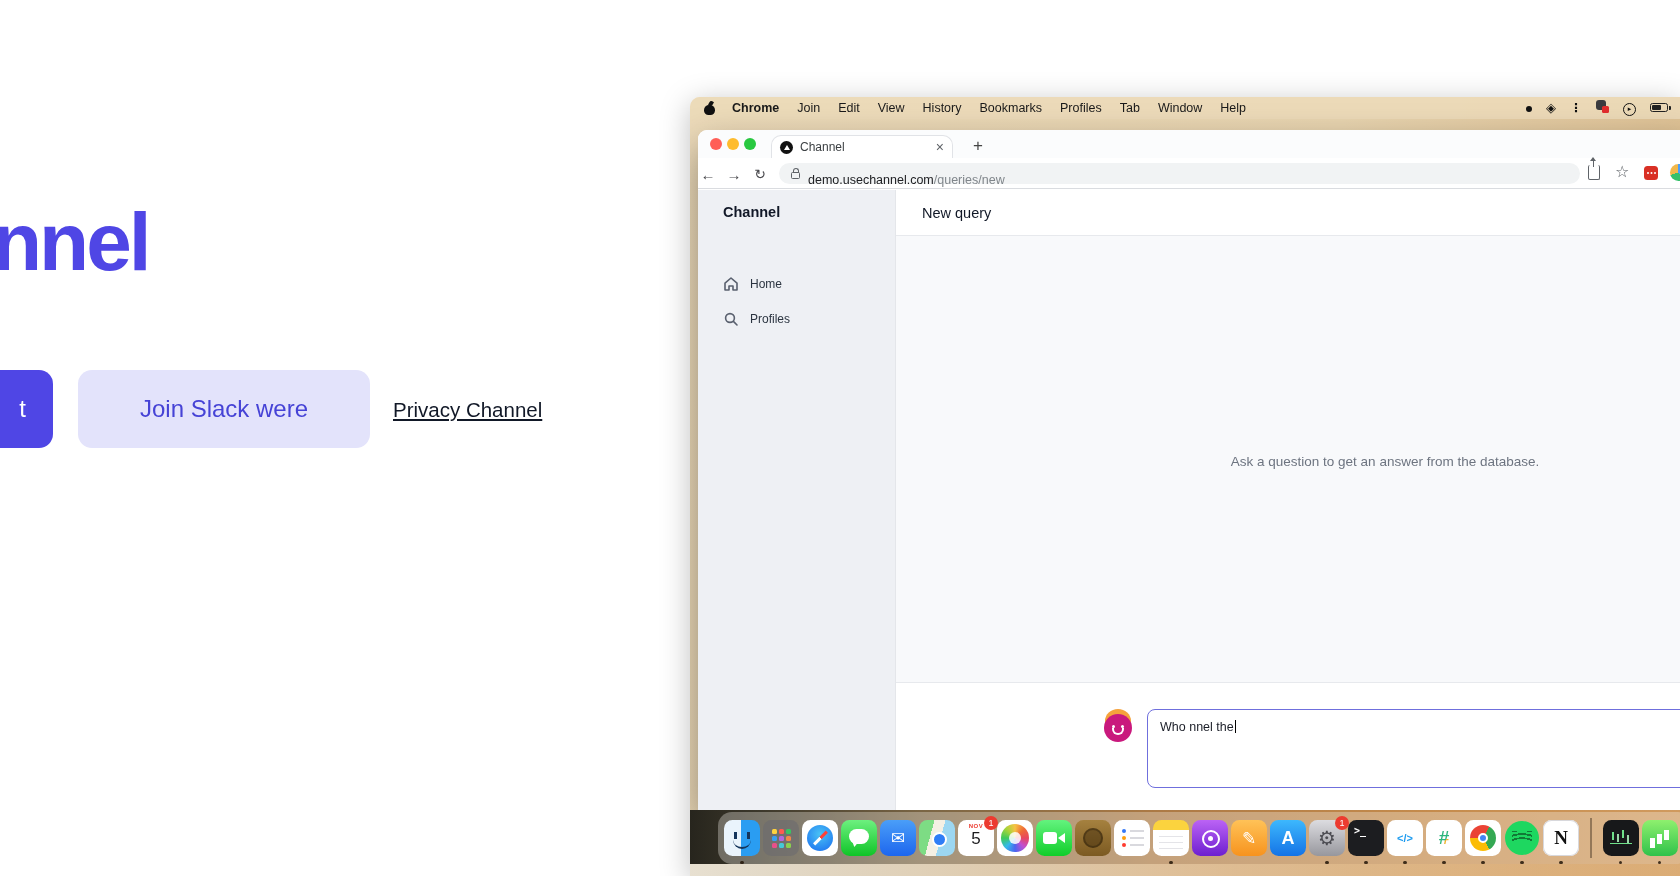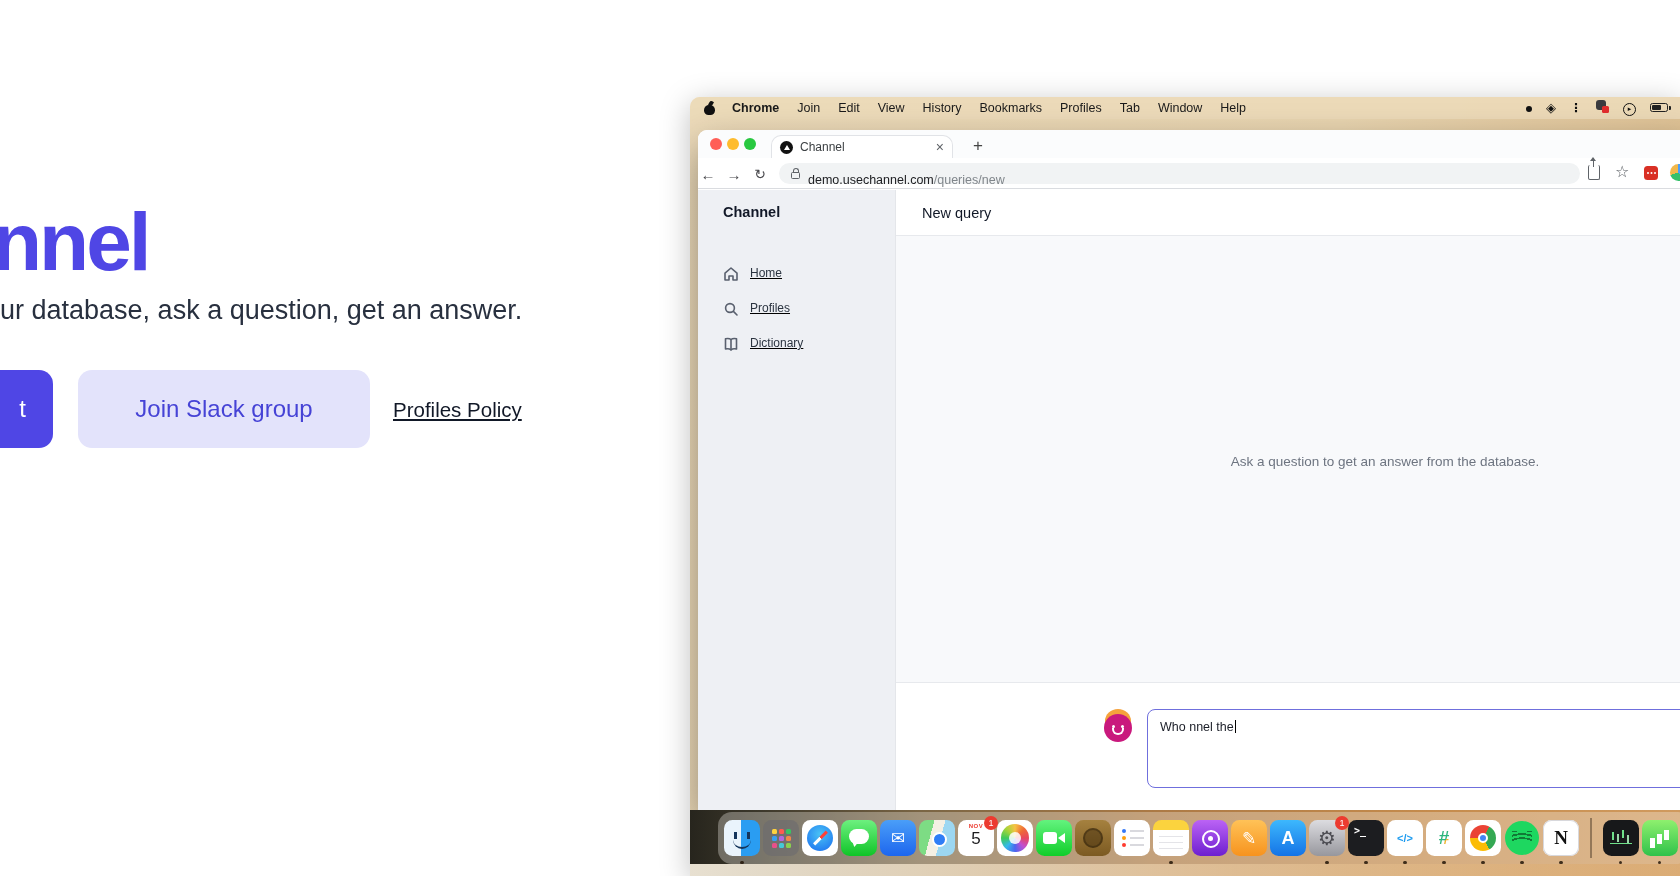--- a/index.html
+++ b/index.html
@@ -65,21 +65,21 @@
   .share-ico:after{content:"";position:absolute;left:1.2px;top:-8px;border-left:3.2px solid transparent;border-right:3.2px solid transparent;border-bottom:4px solid #5f6368;}
   .star-ico{position:absolute;left:917px;top:4px;font-size:16px;color:#5f6368;cursor:pointer;}
   .ext-ico{position:absolute;left:946px;top:8px;width:14px;height:14px;background:#d93025;border-radius:3.5px;cursor:pointer;}
   .ext-ico:before{content:"";position:absolute;left:2.5px;top:6px;width:2px;height:2px;background:#fff;border-radius:50%;box-shadow:3.5px 0 0 #fff,7px 0 0 #fff;}
   .profile-ico{position:absolute;left:972px;top:6px;width:17px;height:17px;border-radius:50%;background:conic-gradient(#4b9ef9 0 40%,#35c06b 40% 70%,#f2b84b 70%);cursor:pointer;}
 
   
   .appbody{position:absolute;left:0;top:60px;right:0;bottom:0;display:flex;}
   .sidebar{width:198px;background:#eef0f4;border-right:1px solid #e4e6ea;padding:14px 0 0 25px;flex:0 0 auto;}
   .sb-title{font-size:14.5px;font-weight:700;color:#111827;margin-bottom:46px;}
-  .sb-item{display:flex;height:35px;cursor:pointer;text-decoration:underline;}
+  .sb-item{display:flex;align-items:center;height:35px;cursor:pointer;}
   .sb-item svg{width:16px;height:16px;margin-right:11px;flex:0 0 auto;}
   .sb-label{font-size:12px;color:#2b3440;}
   .main{flex:1;display:flex;flex-direction:column;position:relative;}
   .main-header{height:46px;background:#fff;border-bottom:1px solid #e7e9ed;display:flex;align-items:center;padding-left:26px;font-size:14.5px;font-weight:500;color:#111827;}
   .canvas{flex:1;background:#f8f9fb;position:relative;}
   .empty-state{position:absolute;left:489px;top:218px;transform:translateX(-50%);font-size:13.5px;color:#6d7480;white-space:nowrap;}
   .composer{height:128px;background:#fff;border-top:1px solid #e7e9ed;position:relative;}
   .avatar{position:absolute;left:205px;top:26px;width:34px;height:34px;cursor:default;}
   .avatar .hat{position:absolute;left:4px;top:0;width:26px;height:24px;border-radius:50% 50% 40% 40%;background:#f5a23c;}
   .avatar .face{position:absolute;left:3px;top:5px;width:28px;height:28px;border-radius:50%;background:#c9197d;}
@@ -161,24 +161,23 @@
 
   svg.sbi{stroke:#59606e;fill:none;stroke-width:1.6;stroke-linecap:round;stroke-linejoin:round;}
 </style>
 </head>
 <body>
 
 <div class="stage">
 
   <section class="landing">
     <h1 class="headline">nnel</h1>
-    <p class="subtitle">ur database, ask a question, get an answer.</p>
     <button class="cta-partial">t</button>
-    <button class="slack-btn">Join Slack group</button>
-    <a class="privacy">Profiles Policy</a>
+    <button class="slack-btn">Join Slack were</button>
+    <a class="privacy">Privacy Channel</a>
   </section>
 
   <div class="mac">
 
     <div class="menubar">
       <span class="apple">
           <span class="body"></span>
           <span class="leaf"></span>
         </span>
       <span class="menu-app">Chrome</span>
@@ -246,29 +245,20 @@
               </div>
               <div class="sb-item">
                 <span style="display: inline-flex;">
                   <svg class="sbi" viewBox="0 0 16 16">
                     <circle cx="7" cy="7" r="4.4"></circle>
                     <path d="M10.4 10.4 14 14"></path>
                   </svg>
                 </span>
                 <span class="sb-label">Profiles</span>
               </div>
-              <div class="sb-item">
-                <span style="display: inline-flex;">
-                  <svg class="sbi" viewBox="0 0 16 16">
-                    <path d="M8 3.5C6.8 2.5 4.6 2.3 2.5 2.7V13c2.1-.4 4.3-.2 5.5.8 1.2-1 3.4-1.2 5.5-.8V2.7C11.4 2.3 9.2 2.5 8 3.5z"></path>
-                    <path d="M8 3.5V13.8"></path>
-                  </svg>
-                </span>
-                <span class="sb-label">Dictionary</span>
-              </div>
             </nav>
         </aside>
         <div class="main">
           <div class="main-header">New query</div>
           <div class="canvas">
             <div class="empty-state">Ask a question to get an answer from the database.</div>
           </div>
           <div class="composer">
             <div class="avatar">
               <span class="hat"></span>

